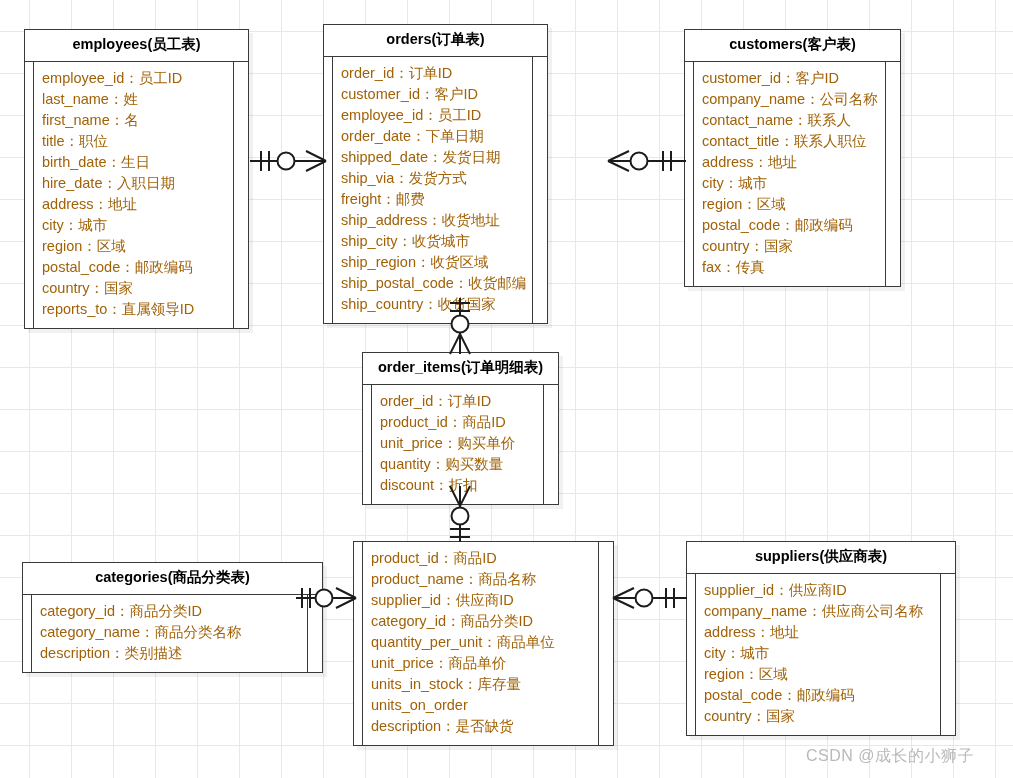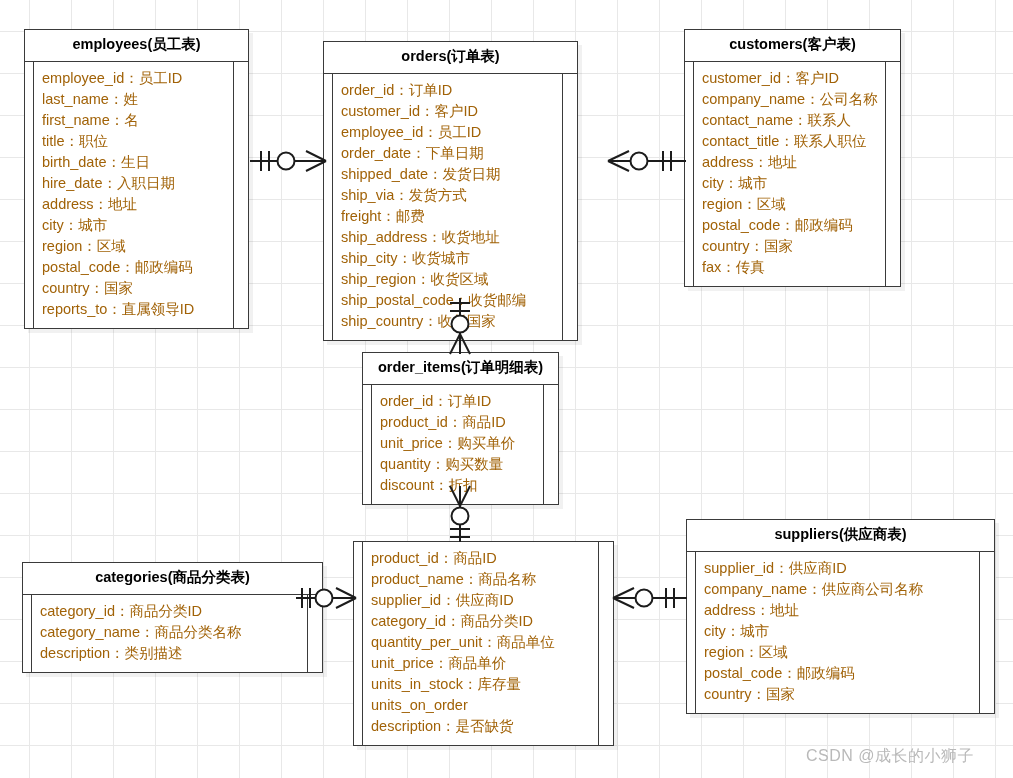--- a/index.html
+++ b/index.html
@@ -101,21 +101,21 @@
         <div class="field">city：城市</div>
         <div class="field">region：区域</div>
         <div class="field">postal_code：邮政编码</div>
         <div class="field">country：国家</div>
         <div class="field">reports_to：直属领导ID</div>
       </div>
       <div class="gutter-right"></div>
     </div>
   </div>
 
-  <div class="entity" style="left:323px; top:41px; width:255px;">
+  <div class="entity" style="left:323px; top:24px; width:225px;">
     <div class="entity-title">orders(订单表)</div>
     <div class="entity-body">
       <div class="gutter-left"></div>
       <div class="fields">
         <div class="field">order_id：订单ID</div>
         <div class="field">customer_id：客户ID</div>
         <div class="field">employee_id：员工ID</div>
         <div class="field">order_date：下单日期</div>
         <div class="field">shipped_date：发货日期</div>
         <div class="field">ship_via：发货方式</div>
@@ -189,21 +189,21 @@
       <div class="gutter-left"></div>
       <div class="fields">
         <div class="field">category_id：商品分类ID</div>
         <div class="field">category_name：商品分类名称</div>
         <div class="field">description：类别描述</div>
       </div>
       <div class="gutter-right"></div>
     </div>
   </div>
 
-  <div class="entity" style="left:686px; top:519px; width:309px;">
+  <div class="entity" style="left:686px; top:541px; width:270px;">
     <div class="entity-title">suppliers(供应商表)</div>
     <div class="entity-body">
       <div class="gutter-left"></div>
       <div class="fields">
         <div class="field">supplier_id：供应商ID</div>
         <div class="field">company_name：供应商公司名称</div>
         <div class="field">address：地址</div>
         <div class="field">city：城市</div>
         <div class="field">region：区域</div>
         <div class="field">postal_code：邮政编码</div>

